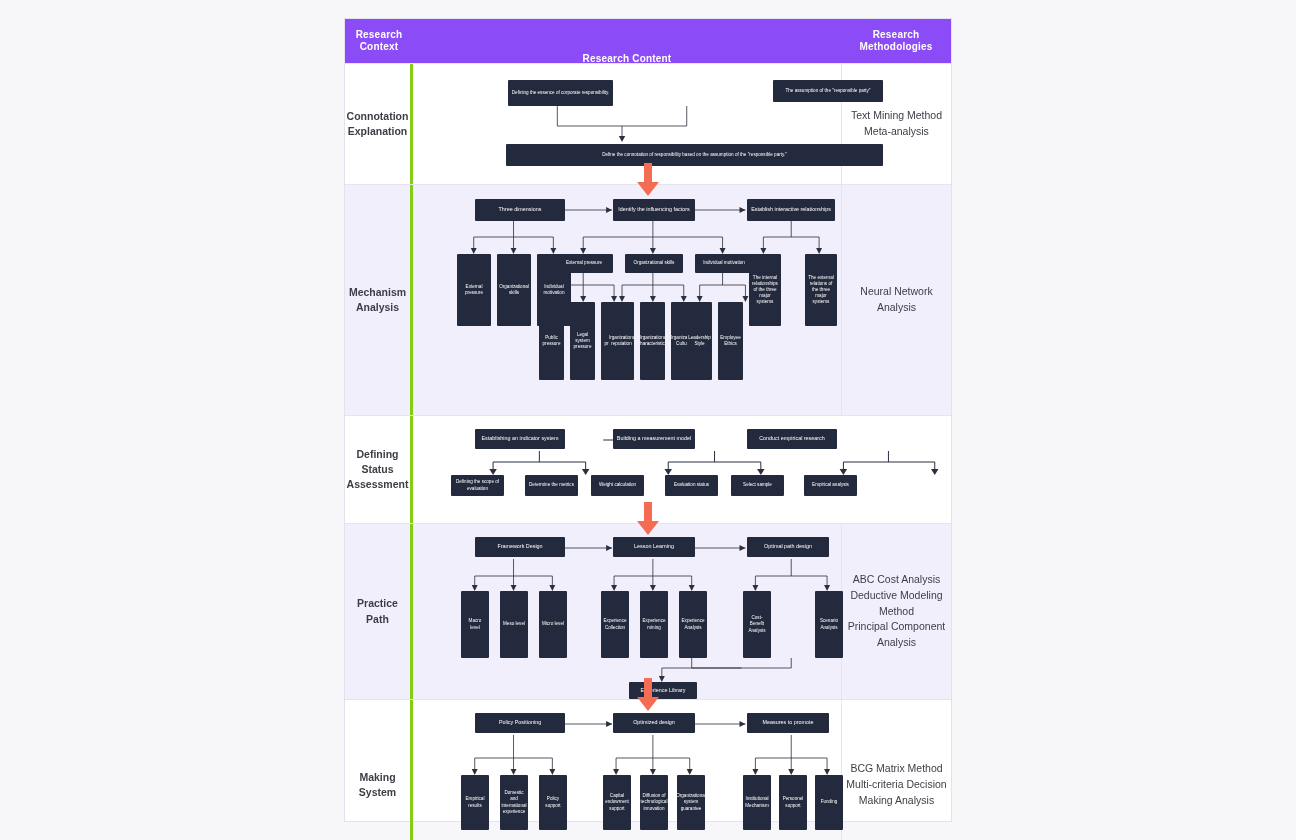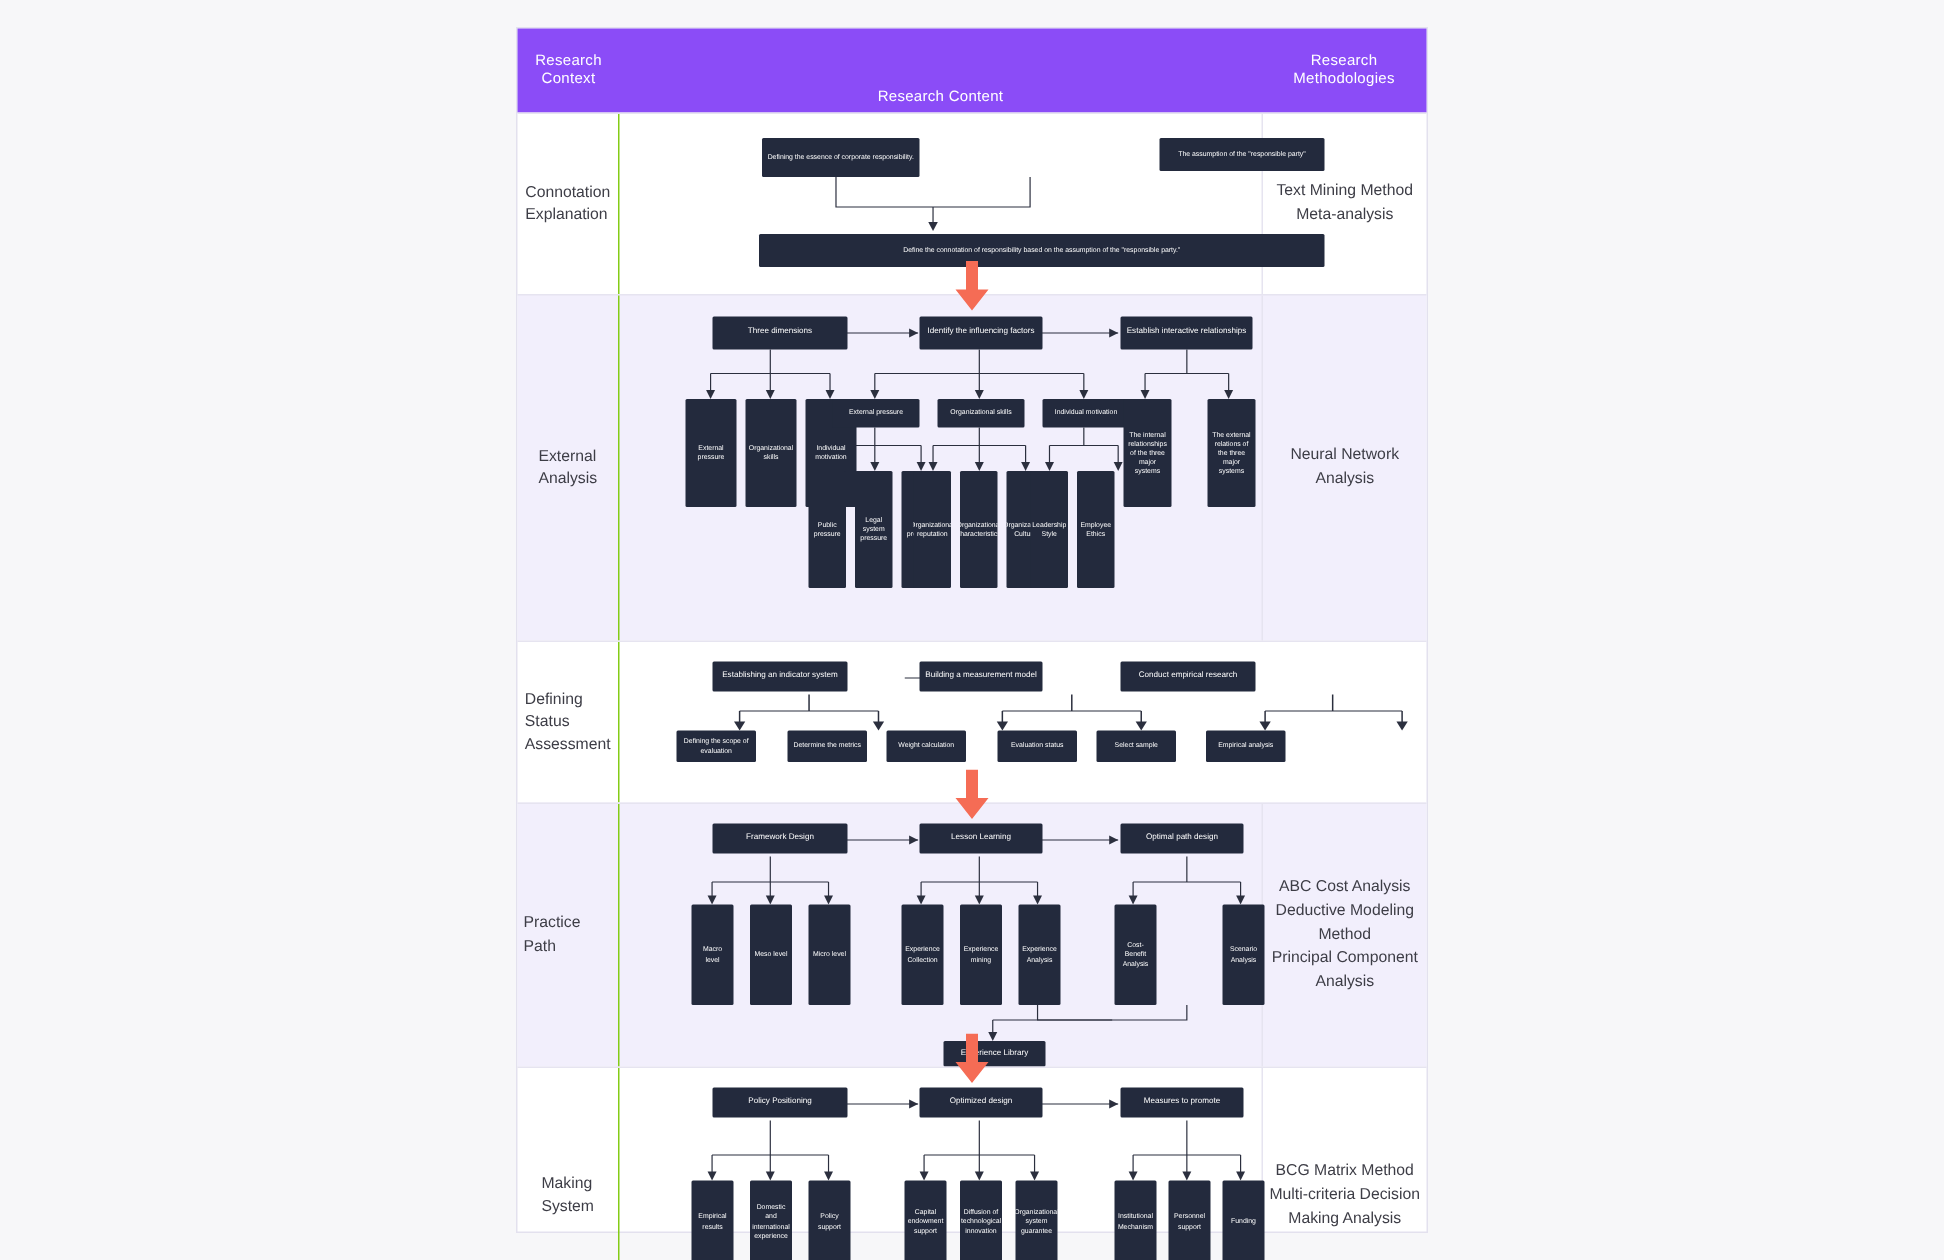--- a/index.html
+++ b/index.html
@@ -10,35 +10,35 @@
     overflow:hidden;
   }
   #frame{
     position:absolute;left:344px;top:18px;width:608px;height:804px;
     background:#ffffff;
     border:1px solid #e3e1ee;
     box-sizing:border-box;
   }
   
   .hdr{
-    display:flex;height:56px;background:#8b4cf7;color:#fff;
-    font-size:10px;font-weight:normal;letter-spacing:.2px;
+    display:flex;height:44px;background:#8b4cf7;color:#fff;
+    font-size:10px;font-weight:bold;letter-spacing:.2px;
   }
   .hdr > div{display:flex;align-items:center;justify-content:center;text-align:center;line-height:1.25;}
   .col-ctx{width:68px;flex:none;}
   .col-mid{flex:1 1 auto;margin-top:36px;}
   .col-meth{width:110px;flex:none;}
 
   
   .row{display:flex;border-top:1px solid #e6e4f0;position:relative;}
   .row.alt{background:#f2effc;}
   .cell-ctx{
     width:68px;flex:none;display:flex;align-items:center;justify-content:center;
-    text-align:left;font-size:10.5px;color:#3d3d46;line-height:1.45;
-    border-right:1px solid #84cc16;box-sizing:border-box;padding:0 4px;
+    text-align:center;font-size:10.5px;color:#3d3d46;line-height:1.45;
+    border-right:3px solid #84cc16;box-sizing:border-box;padding:0 4px;font-weight:bold;
   }
   .cell-mid{flex:1 1 auto;position:relative;box-sizing:border-box;}
   .cell-meth{
     width:110px;flex:none;display:flex;align-items:center;justify-content:center;
     text-align:center;font-size:10.5px;color:#3d3d46;line-height:1.5;
     border-left:1px solid #e6e4f0;box-sizing:border-box;padding:0 4px;
   }
   
   .node{
     position:absolute;background:#232a3d;color:#fff;
@@ -86,21 +86,21 @@
     </div>
     <div class="bigarrow" style="bottom:-17px;z-index:5">
       <svg width="26" height="34" viewBox="0 0 26 34">
           <path d="M9 0 h8 v19 h7 L13 33 L2 19 h7 z" fill="#f56c55"></path>
         </svg>
     </div>
   </div>
 
   <div class="row alt" style="height:230px">
     <div class="cell-ctx">
-      <span><span>External</span><br><span>Analysis</span></span>
+      <span><span>Mechanism</span><br><span>Analysis</span></span>
     </div>
     <div class="cell-mid">
       <svg class="wires" viewBox="0 0 430 230" preserveAspectRatio="none">
         <g stroke="#2b2f3e" stroke-width="0.8" fill="none">
 
           <path d="M152 25 H200"></path>
             <path d="M282 25 H334"></path>
 
           <path d="M101 36 V52"></path>
             <path d="M61 52 H141"></path>

